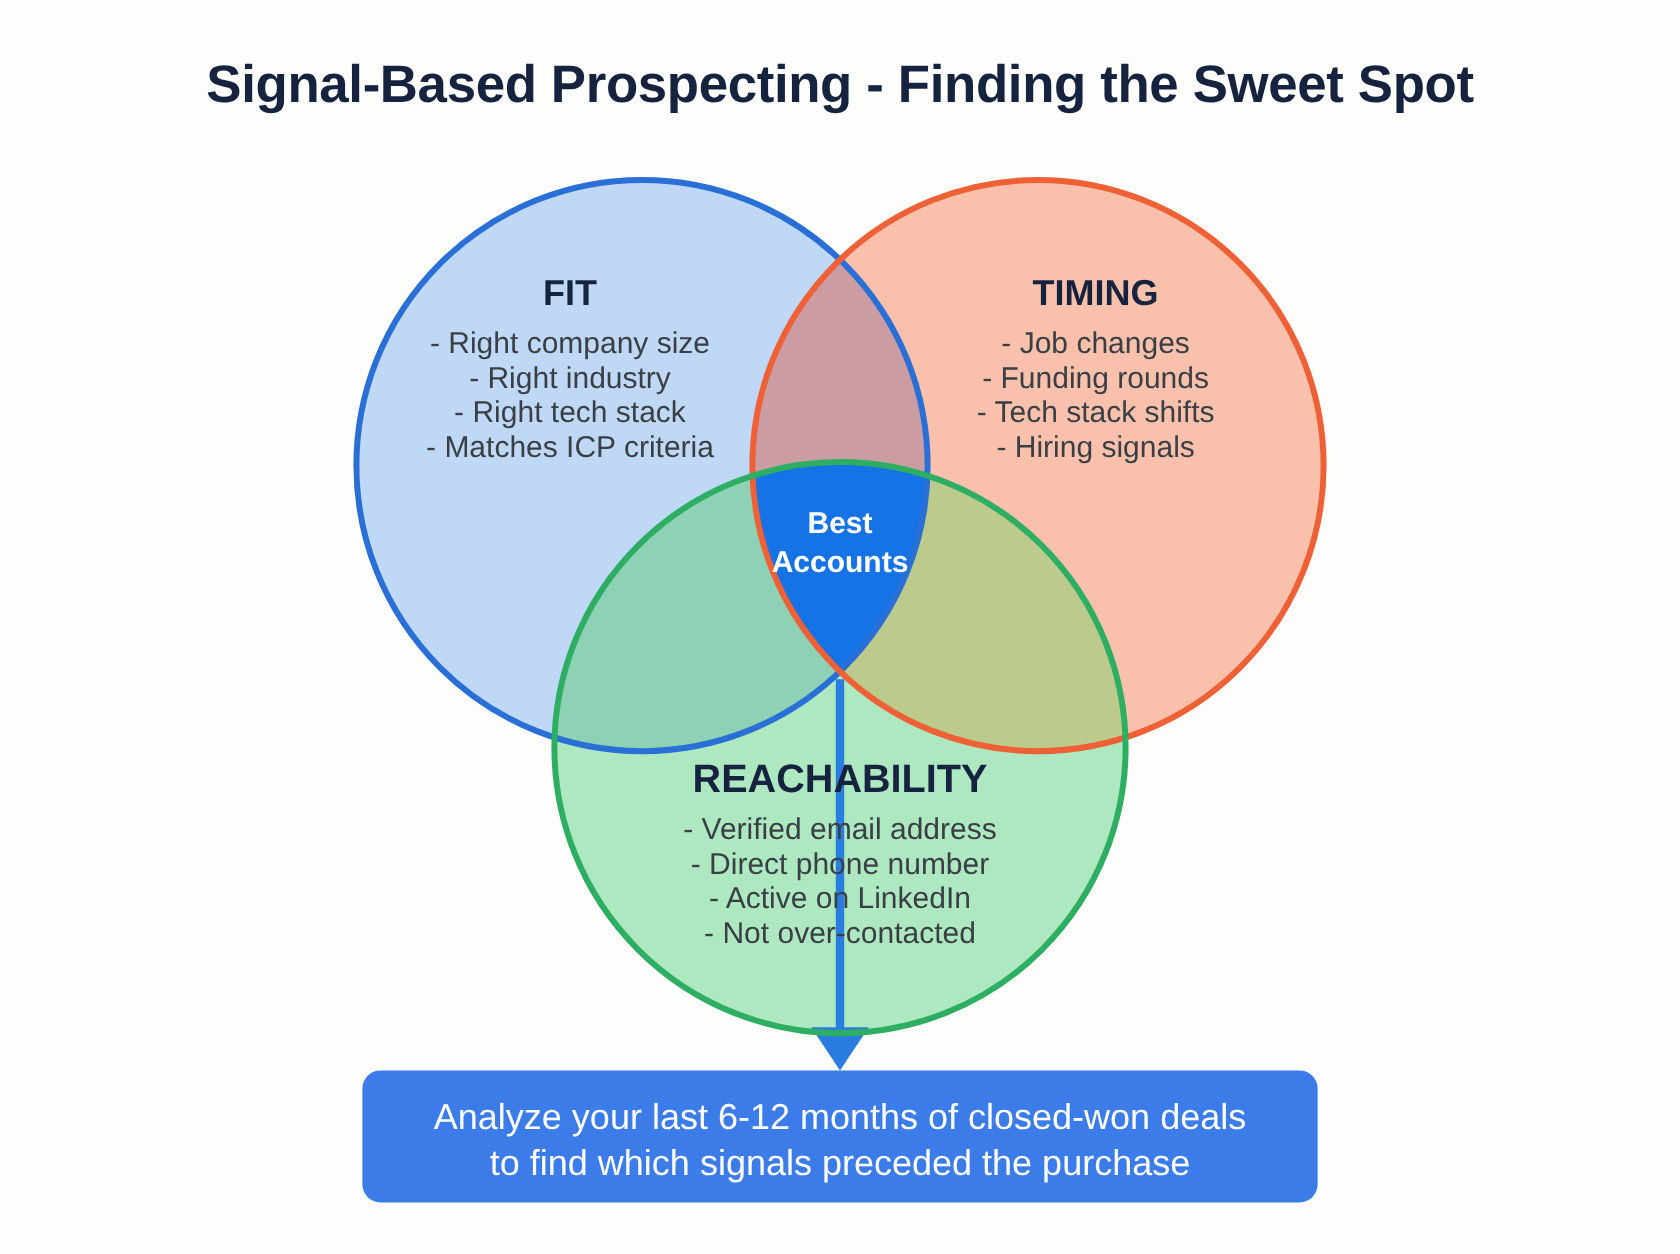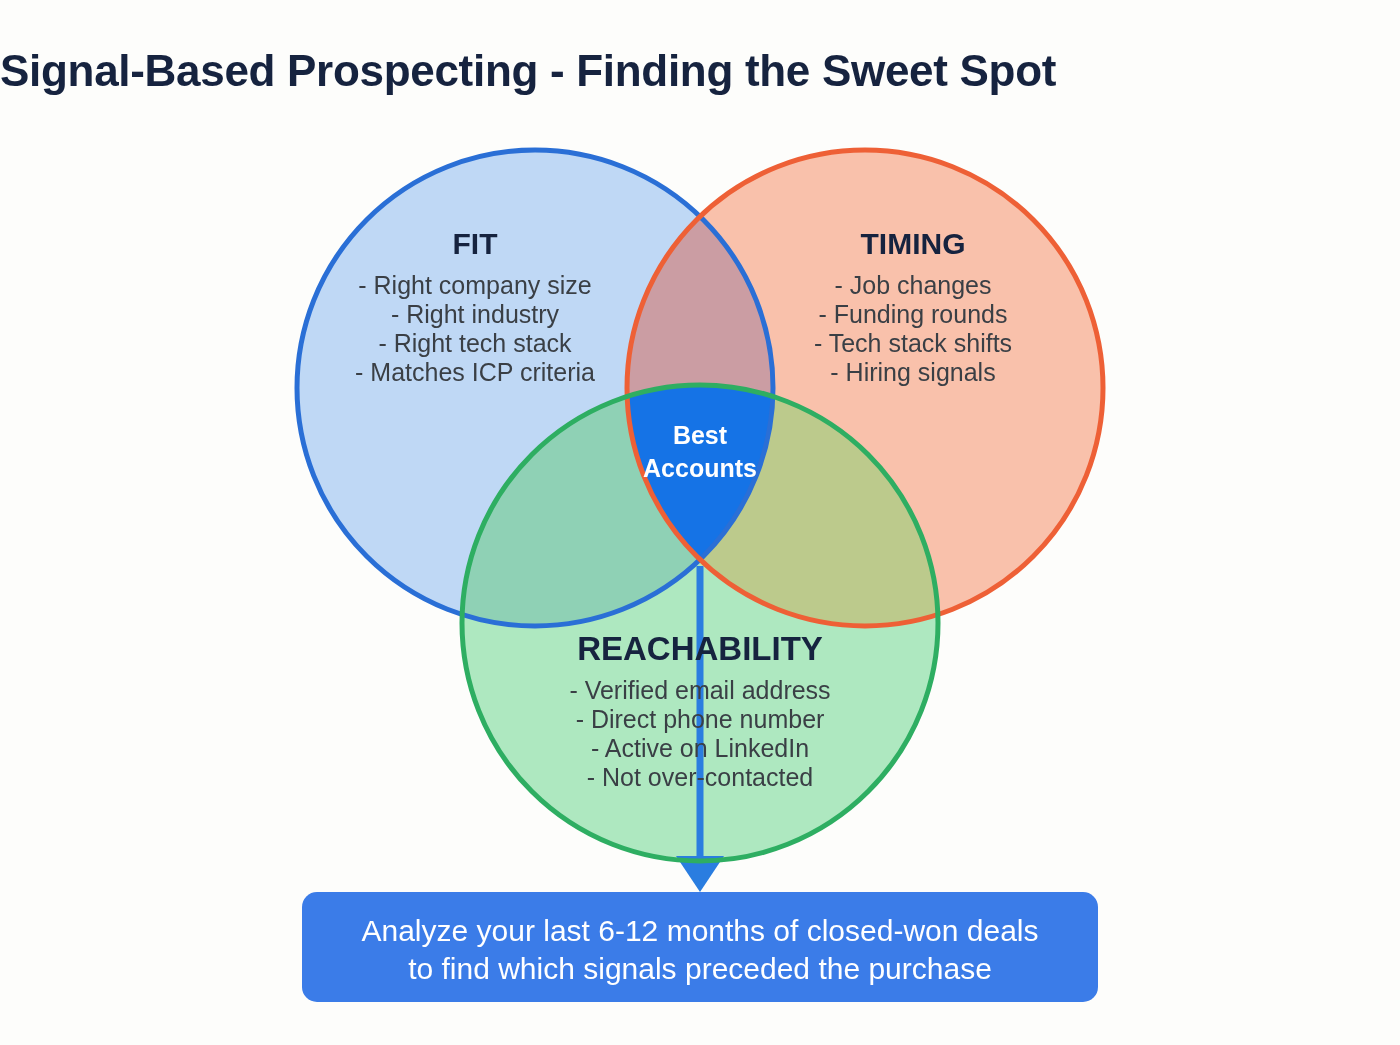--- a/index.html
+++ b/index.html
@@ -18,21 +18,21 @@
   #stage {
     position: relative;
     width: 1400px;
     height: 1045px;
   }
   .page-title {
     position: absolute;
     top: 46px;
     left: 0;
     width: 1400px;
-    text-align: left;
+    text-align: center;
     font-size: 44px;
     font-weight: bold;
     color: #16233f;
     letter-spacing: -0.3px;
     white-space: nowrap;
   }
   svg.venn {
     position: absolute;
     top: 0;
     left: 0;

